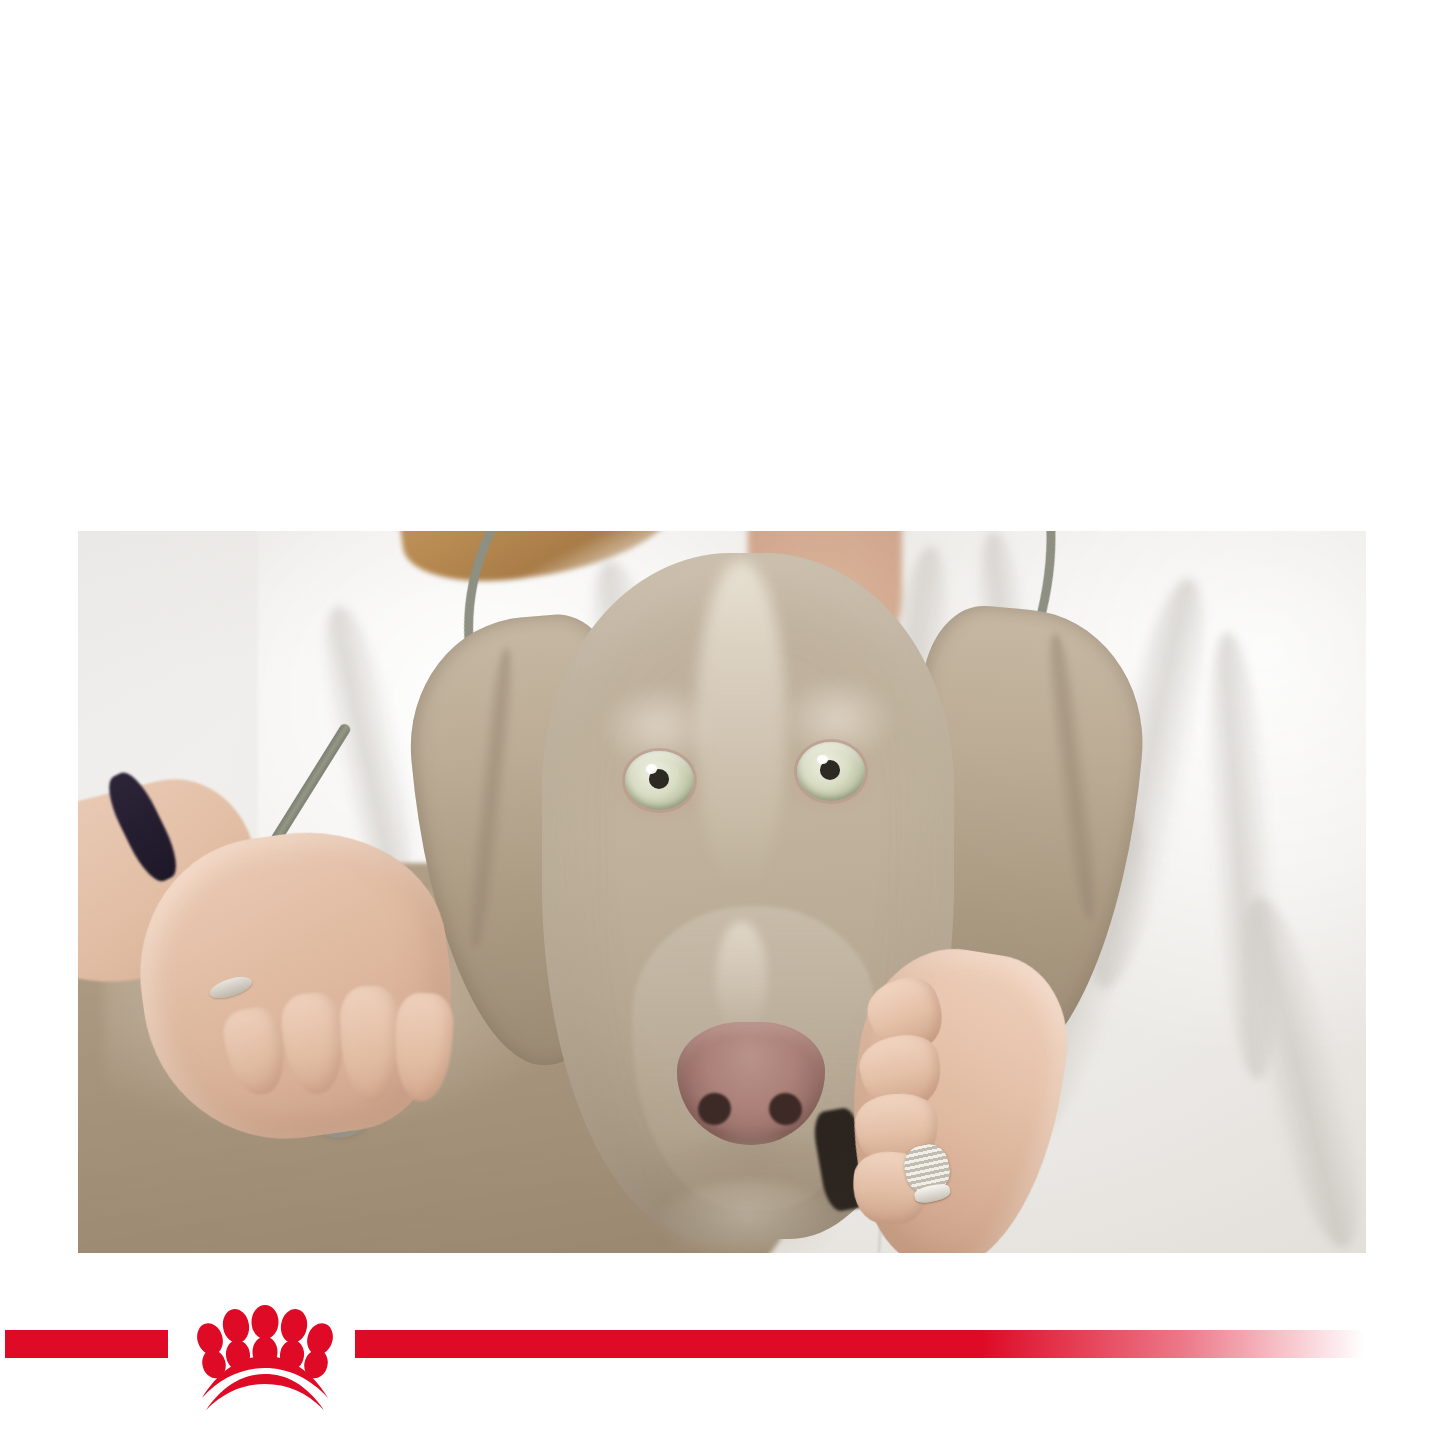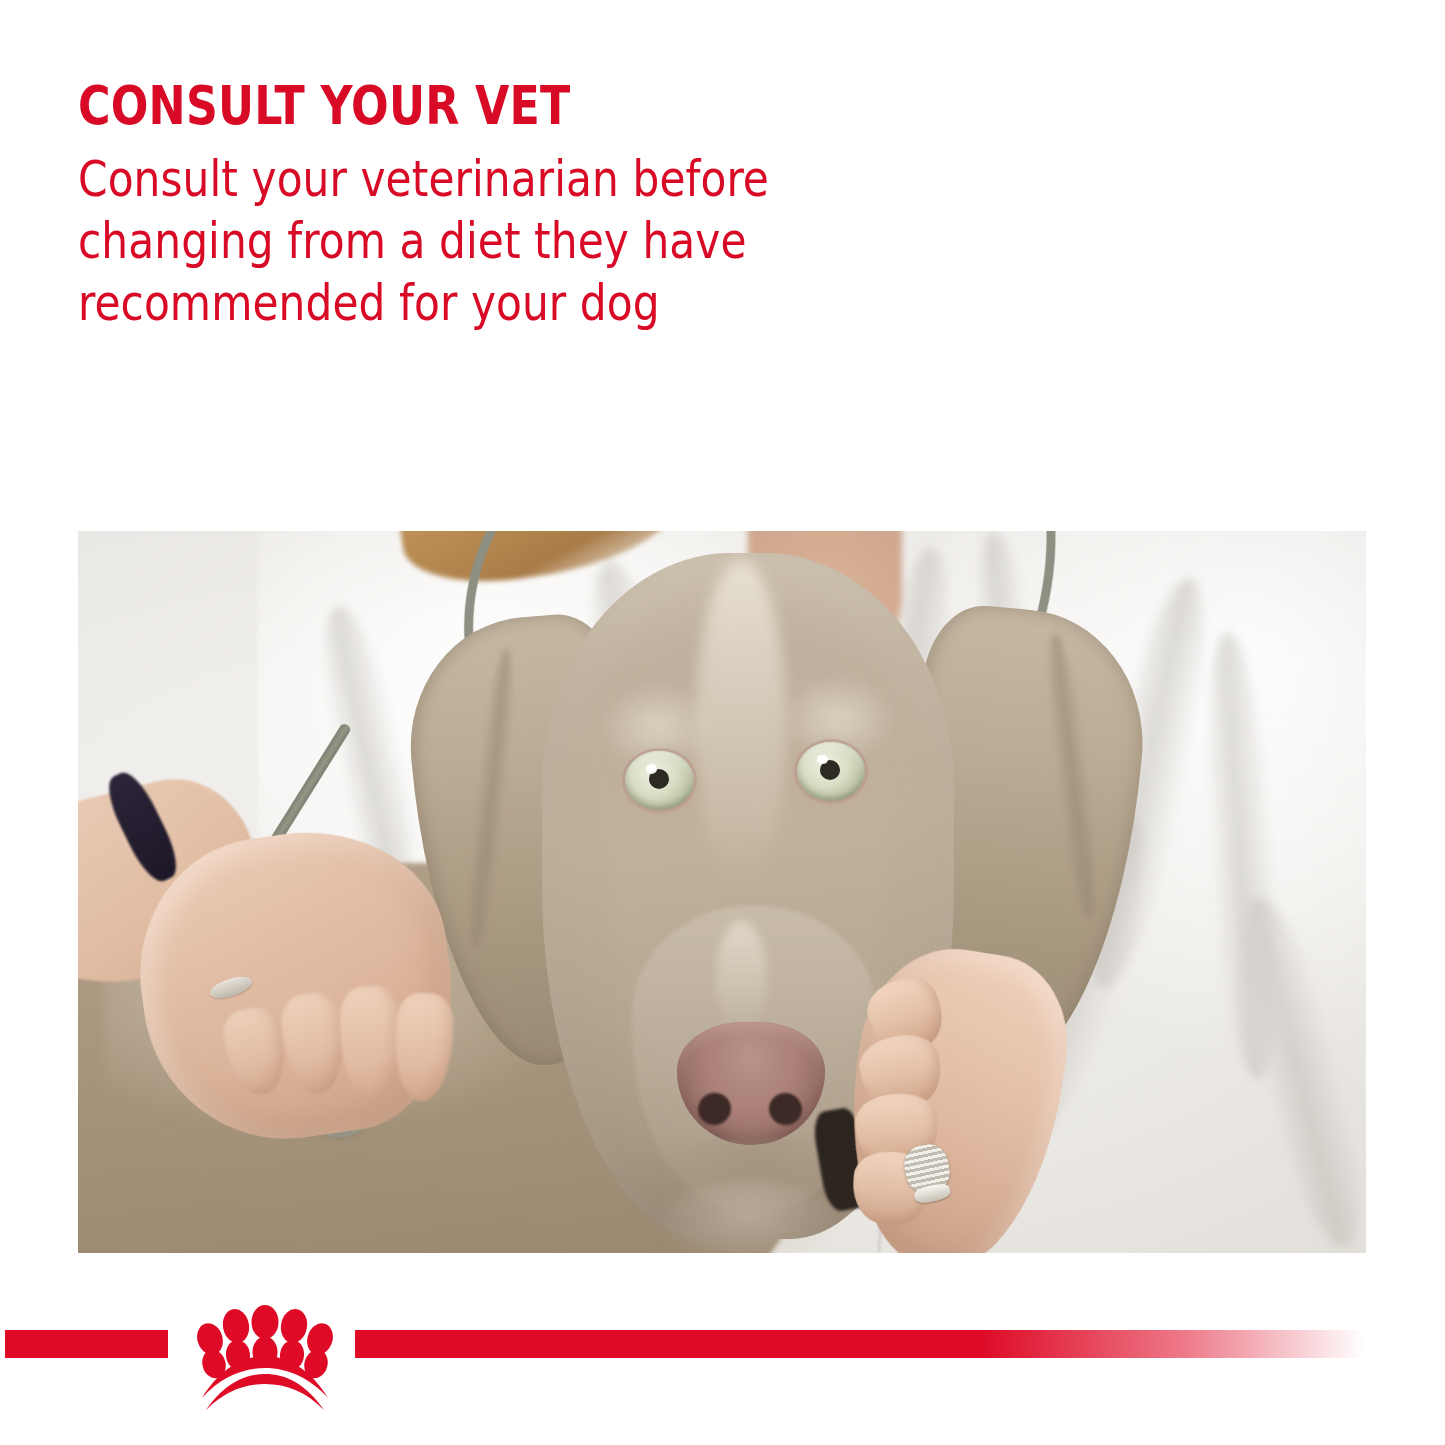--- a/index.html
+++ b/index.html
@@ -488,24 +488,20 @@
     left: 190px; top: -32px;
     width: 150px; height: 112px;
   }
   .logo svg { display: block; width: 100%; height: 100%; }
 </style>
 </head>
 <body>
 
 <div class="page">
 
-  <div class="text-block">
-    <h1 class="headline">CONSULT YOUR VET</h1>
-    <p class="subtext">Consult your veterinarian before changing from a diet they have recommended for your dog</p>
-  </div>
 
   <div class="photo">
     <div class="photo-inner">
 
       <div class="bg-wall"></div>
 
       <div class="coat-left"></div>
       <div class="coat-right"></div>
 
       <div class="fold f1"></div>

